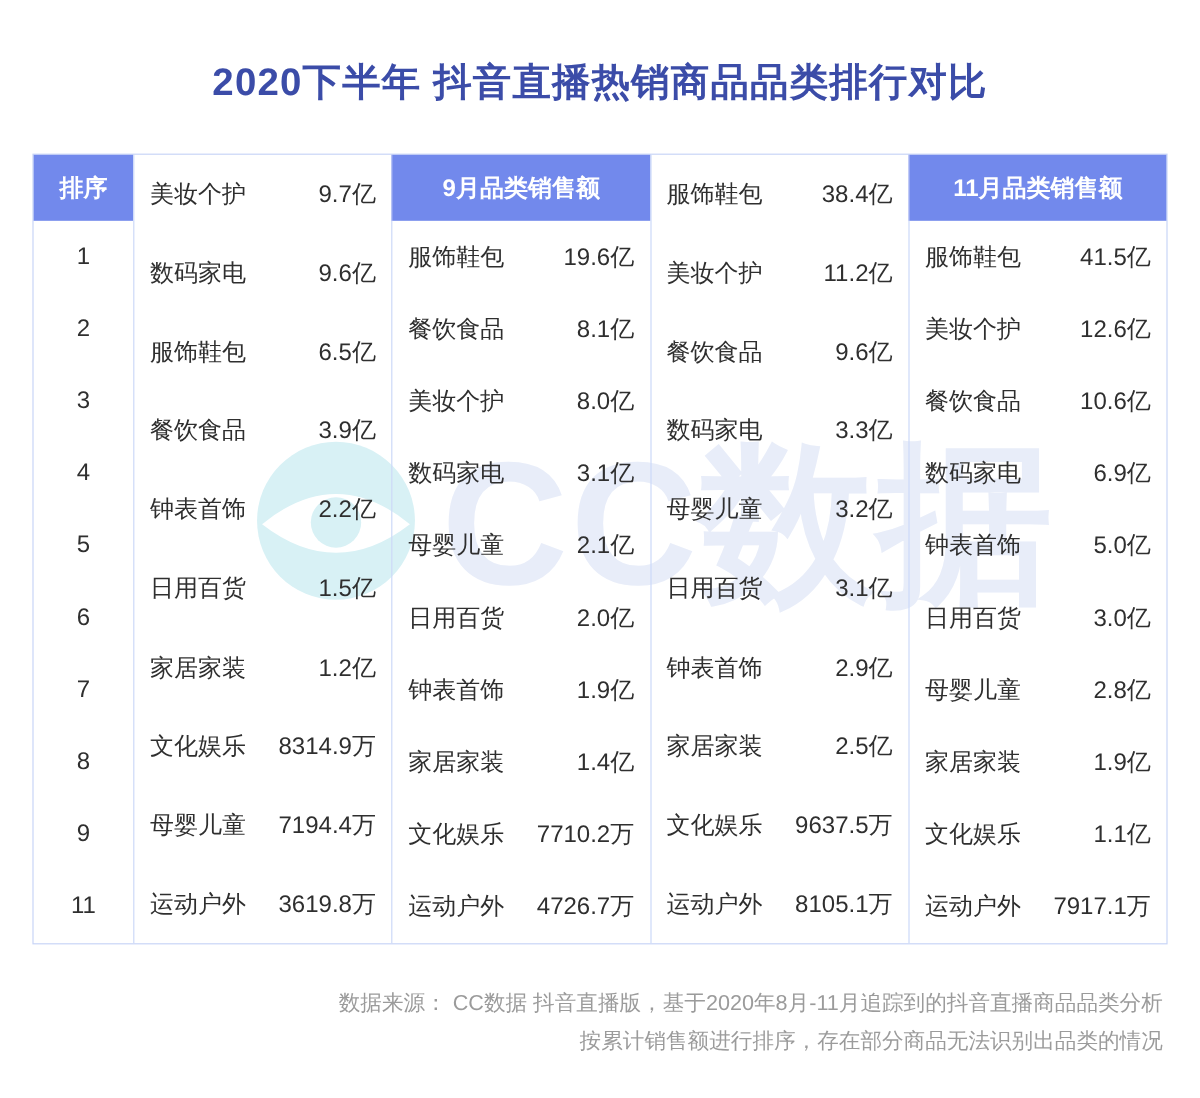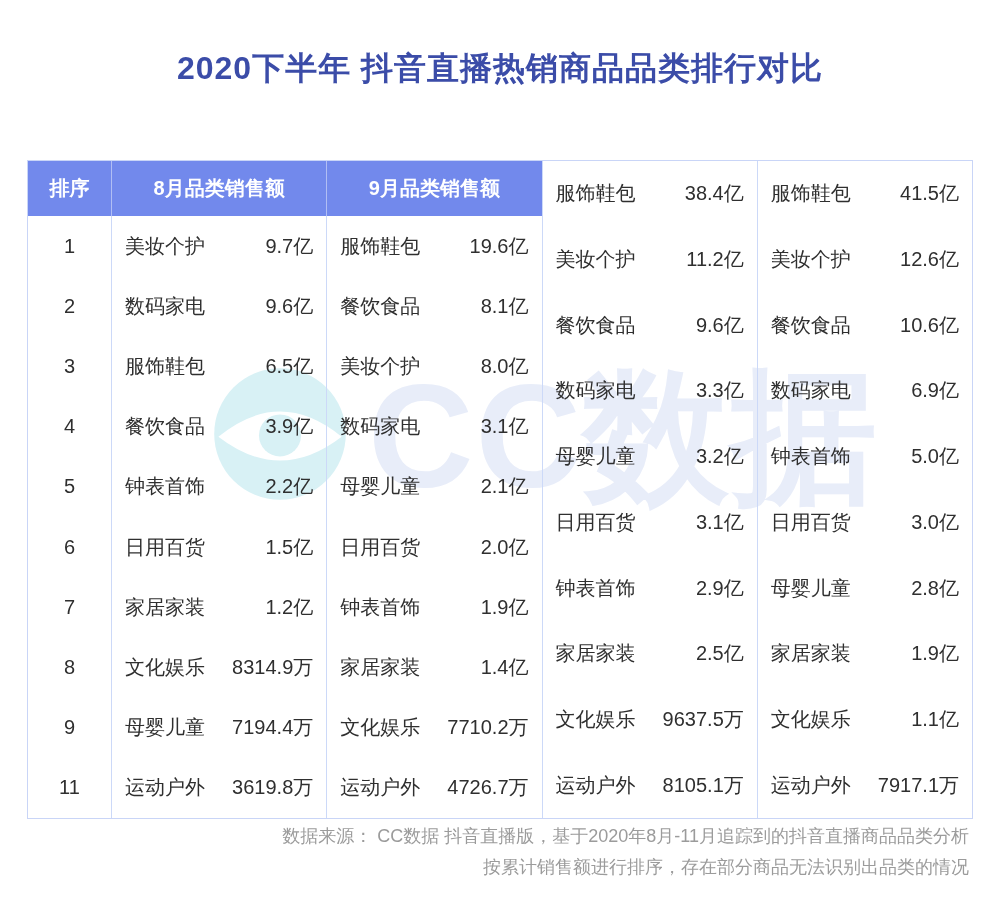--- a/index.html
+++ b/index.html
@@ -32,21 +32,20 @@
   }
   
   .table {
     position: absolute; left: 27px; top: 128px;
     width: 946px; height: 659px;
     display: flex;
     border: 1px solid #c9d5f7;
     box-sizing: border-box;
     background: transparent;
     z-index: 1;
-    margin-top: 32px;
   }
   .col { display: flex; flex-direction: column; box-sizing: border-box; }
   .rank-col { width: 83px; flex: 0 0 83px; }
   .month-col { flex: 1; }
   .th {
     flex: 0 0 55px; height: 55px;
     display: flex; align-items: center; justify-content: center;
     background: #7289ec; color: #ffffff;
     font-size: 20px; font-weight: bold;
     box-sizing: border-box;
@@ -93,21 +92,20 @@
         <div class="rank-cell">4</div>
         <div class="rank-cell">5</div>
         <div class="rank-cell">6</div>
         <div class="rank-cell">7</div>
         <div class="rank-cell">8</div>
         <div class="rank-cell">9</div>
         <div class="rank-cell">11</div>
       </div>
   </div>
   <div class="col month-col">
-    <div class="th">8月品类销售额</div>
     <div class="tbody">
         <div class="row">
           <span class="cat">美妆个护</span>
           <span class="val">9.7亿</span>
         </div>
         <div class="row">
           <span class="cat">数码家电</span>
           <span class="val">9.6亿</span>
         </div>
         <div class="row">
@@ -227,20 +225,21 @@
           <span class="cat">文化娱乐</span>
           <span class="val">9637.5万</span>
         </div>
         <div class="row">
           <span class="cat">运动户外</span>
           <span class="val">8105.1万</span>
         </div>
       </div>
   </div>
   <div class="col month-col">
+    <div class="th">11月品类销售额</div>
     <div class="tbody">
         <div class="row">
           <span class="cat">服饰鞋包</span>
           <span class="val">41.5亿</span>
         </div>
         <div class="row">
           <span class="cat">美妆个护</span>
           <span class="val">12.6亿</span>
         </div>
         <div class="row">

